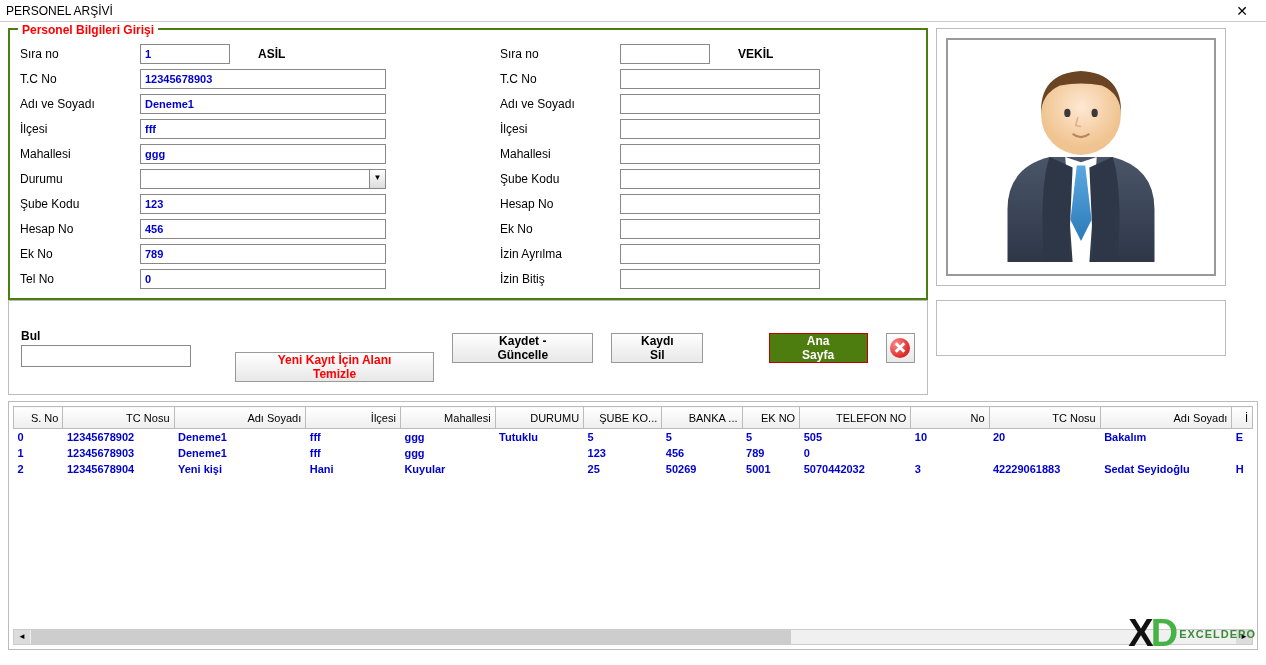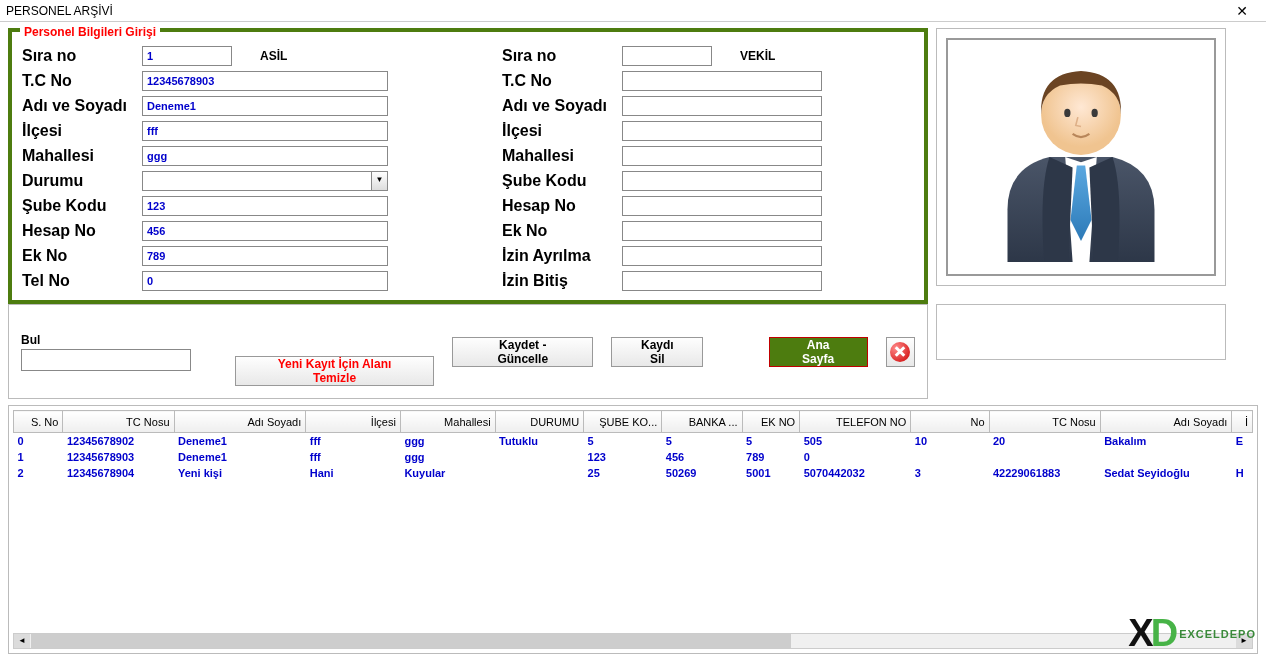--- a/index.html
+++ b/index.html
@@ -3,30 +3,30 @@
 <meta charset="utf-8">
 <style>
 * { box-sizing: border-box; margin: 0; padding: 0; font-family: Tahoma, Arial, sans-serif; font-size: 11px; }
 body { background: #fff; width: 1266px; height: 665px; position: relative; overflow: hidden; }
 .titlebar { height: 22px; background: #fff; border-bottom: 1px solid #ccc; display: flex; align-items: center; padding: 0 6px; }
 .titlebar-text { flex: 1; font-size: 12px; }
 .close-x { width: 36px; height: 20px; text-align: center; font-size: 14px; cursor: pointer; line-height: 20px; }
 .content { padding: 6px 8px; }
 .fieldset-legend { position: absolute; top: -7px; left: 8px; background: #fff; padding: 0 4px; color: red; font-weight: bold; font-size: 12px; }
 .top-row { display: flex; gap: 8px; }
-.form-group { border: 4px solid #4d7c0f; padding: 12px 10px 8px 10px; position: relative; }
+.form-group { border: 2px solid #4d7c0f; padding: 12px 10px 8px 10px; position: relative; }
 .form-group.left { flex: 0 0 920px; }
 .photo-group { border: 1px solid #bbb; padding: 6px; width: 290px; height: 258px; display: flex; align-items: center; justify-content: center; }
 .inner-photo { border: 2px solid #999; background: #fff; width: 270px; height: 238px; display: flex; align-items: center; justify-content: center; }
 .form-cols { display: flex; gap: 60px; }
 .col { display: flex; flex-direction: column; gap: 2px; }
 .col.c1 { width: 420px; }
 .col.c2 { width: 400px; }
 .row { display: flex; align-items: center; height: 23px; }
-.lbl { width: 120px; font-weight: bold; font-size: 16px; }
+.lbl { width: 120px; font-weight: normal; font-size: 12px; }
 .input { border: 1px solid #888; height: 20px; padding: 1px 4px; color: #0000cc; font-weight: bold; background: #fff; }
 .input.w1 { width: 90px; }
 .input.w2 { width: 246px; }
 .input.w3 { width: 200px; }
 .side-label { font-weight: bold; font-size: 12px; margin-left: 28px; }
 .dropdown { width: 246px; height: 20px; border: 1px solid #888; background: #fff; position: relative; }
 .dropdown-btn { position: absolute; right: 0; top: 0; width: 16px; height: 18px; border-left: 1px solid #888; background: linear-gradient(#fff,#ddd); text-align: center; line-height: 16px; font-size: 8px; }
 .middle-row { display: flex; gap: 8px; }
 .toolbar { border: 1px solid #bbb; padding: 12px 12px; display: flex; align-items: center; gap: 18px; flex: 0 0 920px; }
 .bul-section { display: flex; flex-direction: column; margin-right: 26px; }

